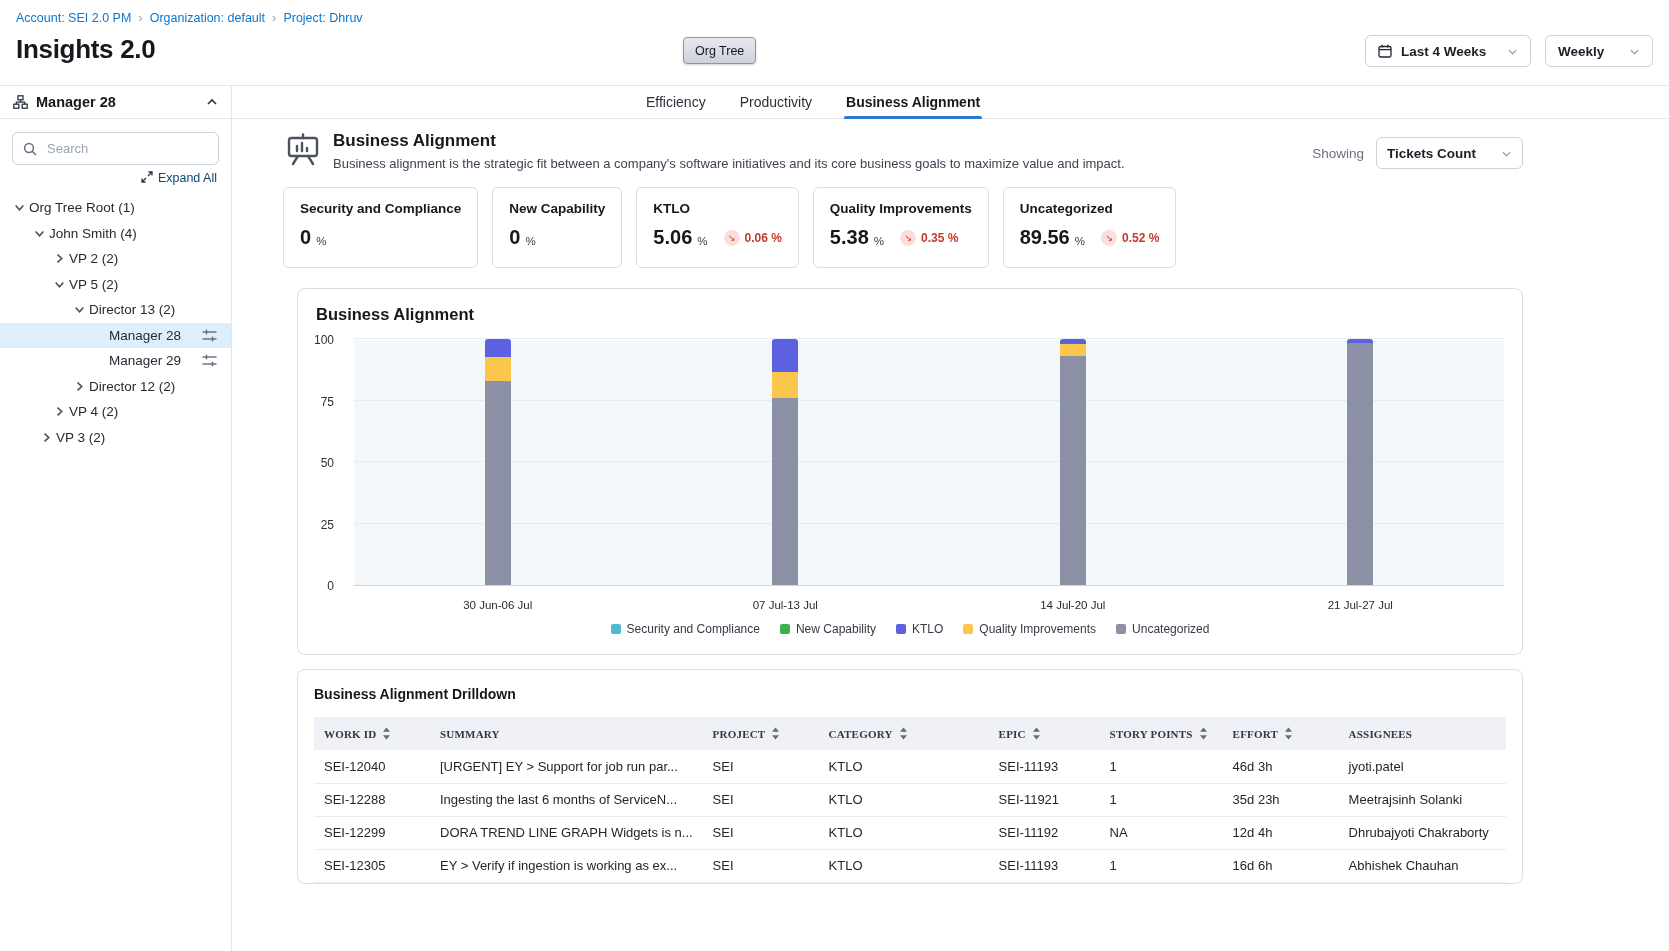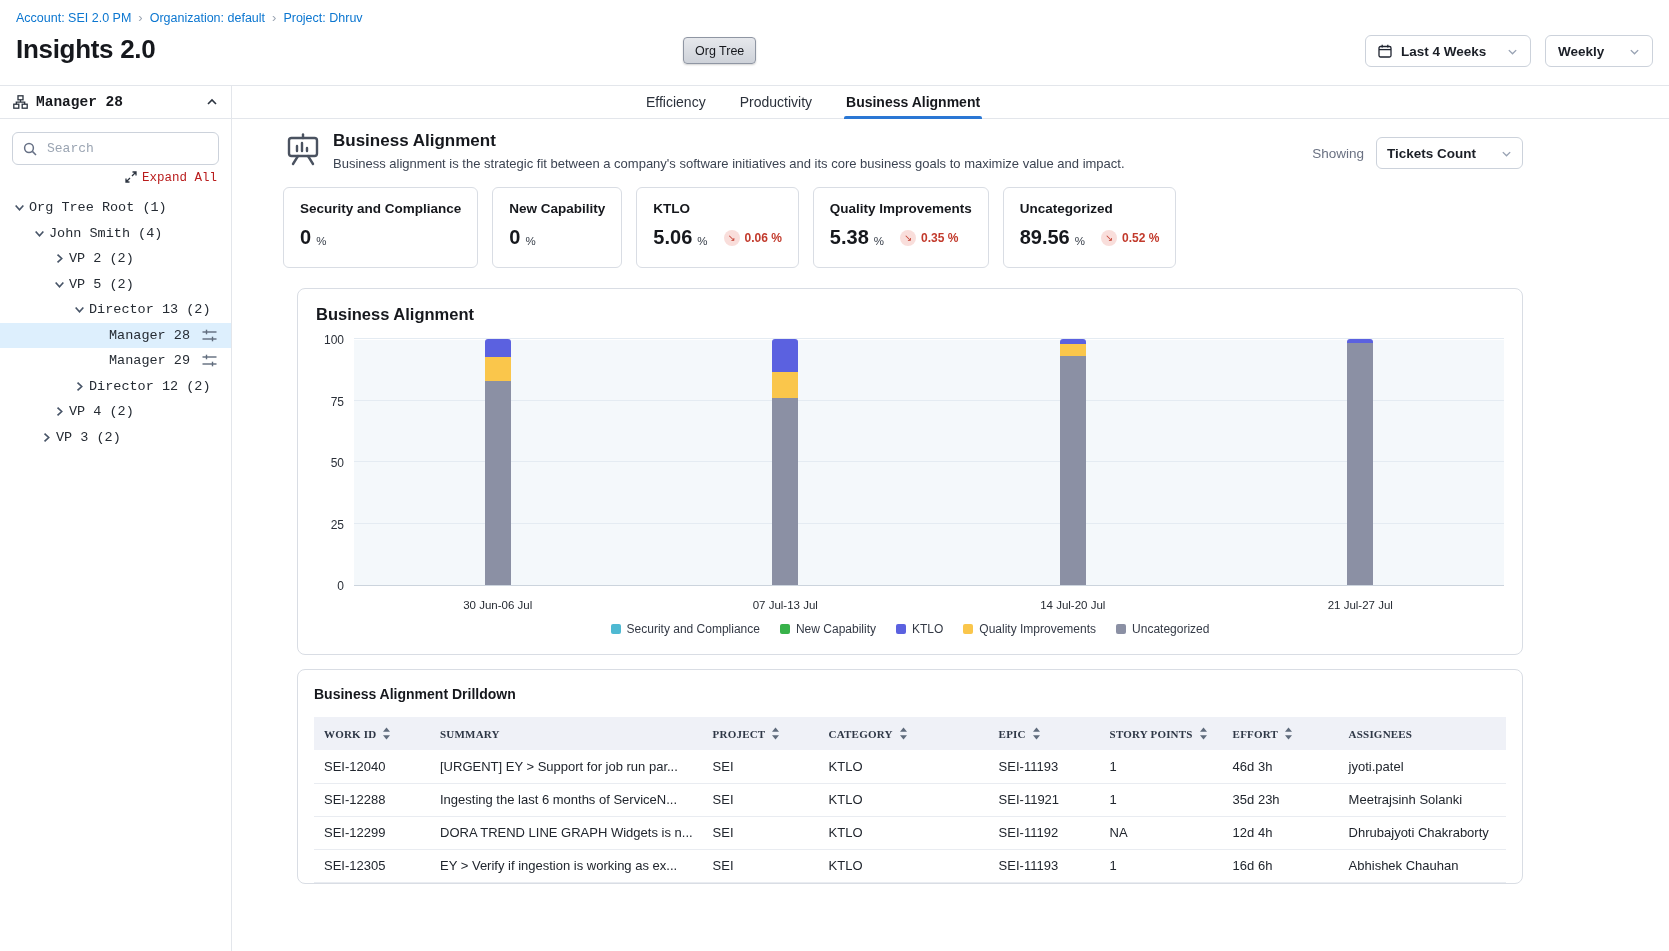--- a/index.html
+++ b/index.html
@@ -26,28 +26,28 @@
   .dropdown {
     display:flex; align-items:center; gap:9px; height:32px; padding:0 12px;
     border:1px solid #ccd2db; border-radius:6px; background:#fff;
     font-size:13.5px; font-weight:bold; color:#1b1f27; cursor:pointer;
   }
   .dropdown .chev { margin-left:auto; display:flex; }
   .dd-range { width:166px; }
   .dd-interval { width:108px; }
   
   .app-body { display:flex; height:866px; border-top:1px solid #e3e6eb; }
-  .sidebar { width:232px; min-width:232px; border-right:1px solid #e3e6eb;font-family:Liberation Mono, monospace; }
+  .sidebar { width:232px; min-width:232px; border-right:1px solid #e3e6eb; }
   .sidebar-header { height:33px; display:flex; align-items:center; gap:8px; padding:0 13px; border-bottom:1px solid #e3e6eb; }
   .sidebar-title { font-size:14.5px; font-weight:bold; color:#16181d; }
   .collapse-chev { margin-left:auto; display:flex; cursor:pointer; }
   .search-box { margin:13px 12px 6px 12px; height:33px; border:1px solid #ccd2db; border-radius:6px; display:flex; align-items:center; gap:8px; padding:0 10px; background:#fff; }
   .search-box input { border:none; outline:none; font-size:13px; width:150px; color:#1f2430; font-family:inherit; background:transparent; }
   .search-box input::placeholder { color:#9aa4b2; }
-  .expand-all { display:flex; justify-content:flex-end; gap:5px; margin:4px 14px 10px 0; font-size:12.5px; color:#b91c1c; cursor:pointer; }
+  .expand-all { display:flex; justify-content:flex-end; gap:5px; margin:4px 14px 10px 0; font-size:12.5px; color:#0c4a6e; cursor:pointer; }
   .tree { font-size:13.5px; color:#252b33; }
   .tree-item { height:25.5px; display:flex; align-items:center; position:relative; cursor:pointer; }
   .tree-item.selected { background:#ddeffd; }
   .tree-chevron { width:19px; display:flex; justify-content:center; }
   .tree-label { white-space:nowrap; }
   .tree-sliders { position:absolute; right:14px; display:flex; }
   
   .main { flex:1; display:flex; flex-direction:column; overflow:hidden; }
   .tabs { height:33px; display:flex; align-items:stretch; gap:34px; padding-left:414px; border-bottom:1px solid #e3e6eb; font-size:14px; color:#2b313b; }
   .tab { display:flex; align-items:center; position:relative; cursor:pointer; white-space:nowrap; }
@@ -71,21 +71,21 @@
   .stat-value { font-size:20px; font-weight:bold; color:#16181d; }
   .stat-unit { font-size:11.5px; color:#3a414c; margin-left:-11px; align-self:flex-end; padding-bottom:2px; }
   .delta-badge { display:flex; align-items:center; gap:5px; }
   .delta-circle { width:16px; height:16px; border-radius:50%; background:#f9dedb; color:#c23a2c; font-size:9.5px; display:flex; align-items:center; justify-content:center; }
   .delta-value { font-size:12px; font-weight:bold; color:#c23a2c; white-space:nowrap; }
   
   .chart-card { margin:20px 0 0 14px; border:1px solid #d9dde4; border-radius:8px; background:#fff; padding:16px 18px 12px 18px; }
   .chart-title { font-size:16.5px; font-weight:bold; color:#16181d; }
   .chart-area { display:flex; margin-top:16px; }
   .y-axis { width:38px; position:relative; height:246px; }
-  .y-tick { position:absolute; right:10px; font-size:12px; color:#2a2f38; transform:translateY(50%);margin-left:28px; }
+  .y-tick { position:absolute; right:20px; font-size:12px; color:#2a2f38; transform:translateY(50%);margin-left:28px; }
   .plot-wrap { flex:1; position:relative; }
   .plot { height:246px; background:#f4f8fb; position:relative; border-bottom:1px solid #ccd4dd; }
   .gridline { position:absolute; left:0; right:0; height:1px; background:#e4ebf2; }
   .bar { position:absolute; bottom:0; width:26px; }
   .bar-seg { position:absolute; left:0; width:26px; }
   .x-labels { position:relative; height:34px; }
   .x-label { position:absolute; top:13px; transform:translateX(-50%); font-size:11.5px; color:#262b33; white-space:nowrap; }
   .legend { display:flex; justify-content:center; gap:20px; margin:2px 0 6px 0; }
   .legend-item { display:flex; align-items:center; gap:6px; font-size:12px; color:#343a46; }
   .legend-swatch { width:10px; height:10px; border-radius:2px; }

